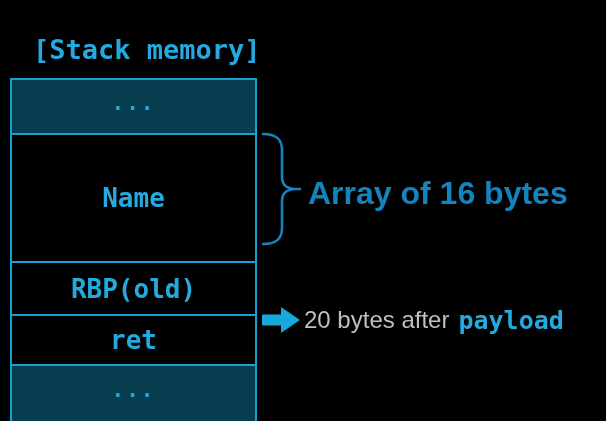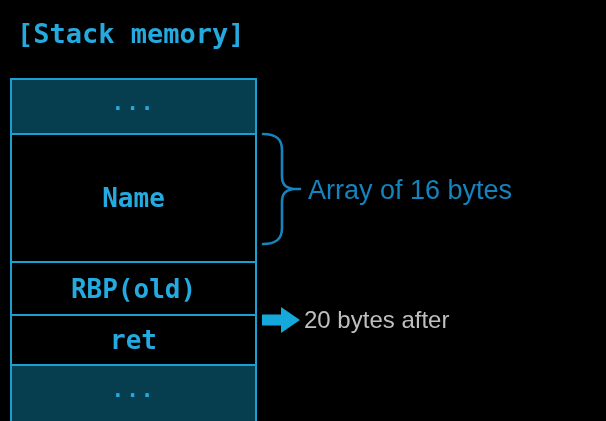--- a/index.html
+++ b/index.html
@@ -12,21 +12,21 @@
     width: 606px;
     height: 421px;
     background: #000000;
     overflow: hidden;
     font-family: "DejaVu Sans Mono", monospace;
   }
   .title {
     position: absolute;
     left: 17px;
     top: 18px;
-    margin: 0;
+    margin: 16px;
     font-family: "DejaVu Sans Mono", monospace;
     font-size: 27px;
     font-weight: bold;
     color: #25aadf;
     letter-spacing: 0px;
     white-space: pre;
   }
   .stack {
     position: absolute;
     left: 10px;
@@ -63,22 +63,22 @@
     left: 256px;
     top: 131px;
     width: 46px;
     height: 116px;
   }
   .brace-label {
     position: absolute;
     left: 308px;
     top: 175px;
     font-family: "Liberation Sans", sans-serif;
-    font-size: 27px;
-    font-weight: 400;
+    font-size: 32px;
+    font-weight: 700;
     color: #1583bd;
     white-space: nowrap;
   }
   .arrow-icon {
     position: absolute;
     left: 262px;
     top: 307px;
     width: 38px;
     height: 26px;
   }
@@ -135,15 +135,16 @@
   </svg>
 
   <div class="brace-label">Array of 16 bytes</div>
 
   <svg class="arrow-icon" viewBox="0 0 38 26" aria-hidden="true">
     <polygon points="0,7.5 19,7.5 19,0 38,13 19,26 19,18.5 0,18.5" fill="#14a8db"></polygon>
   </svg>
 
   <div class="ret-note">
     <span class="plain">20 bytes after</span>
+    <span class="code">payload</span>
   </div>
 
 </div>
 
 </body></html>

